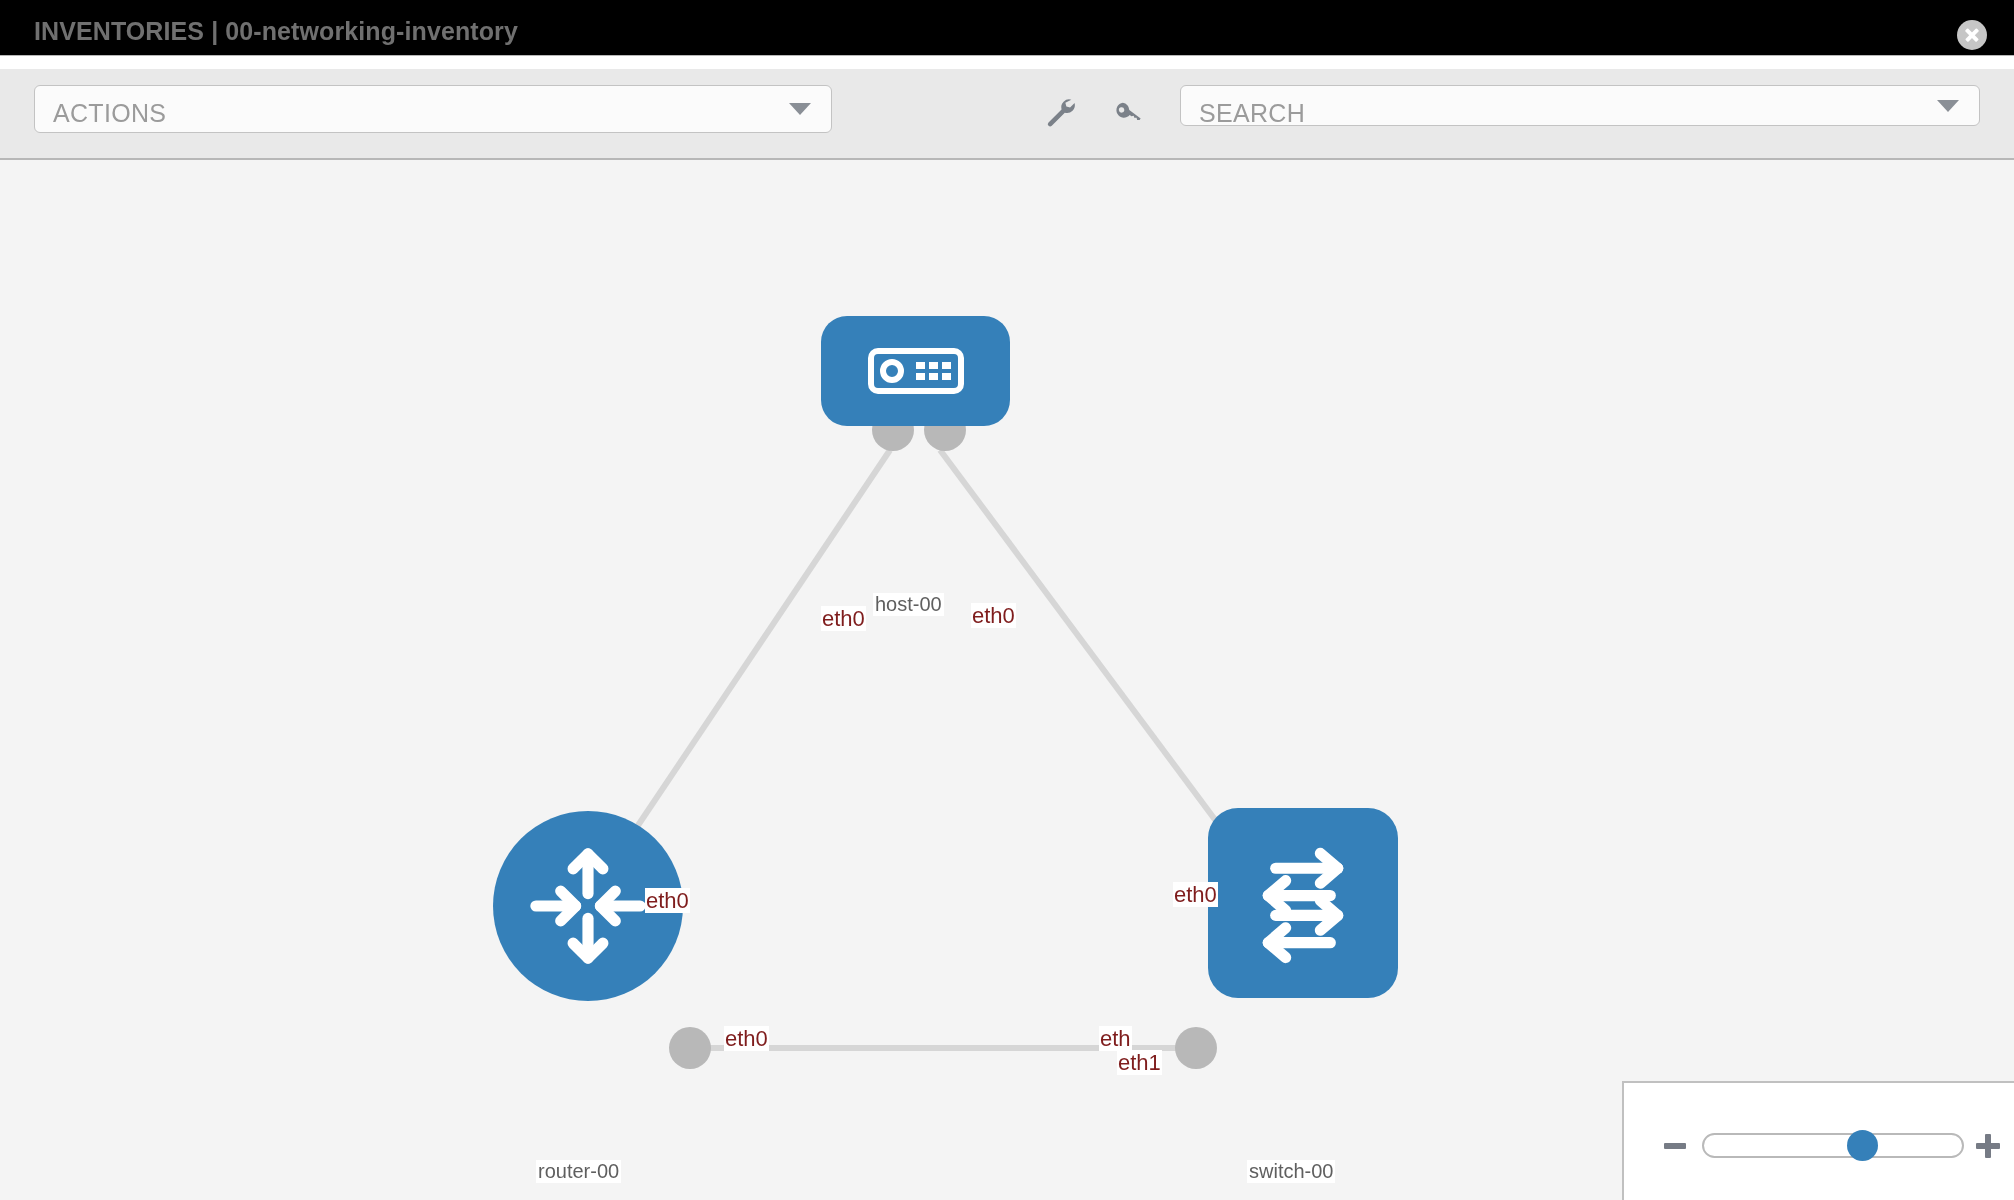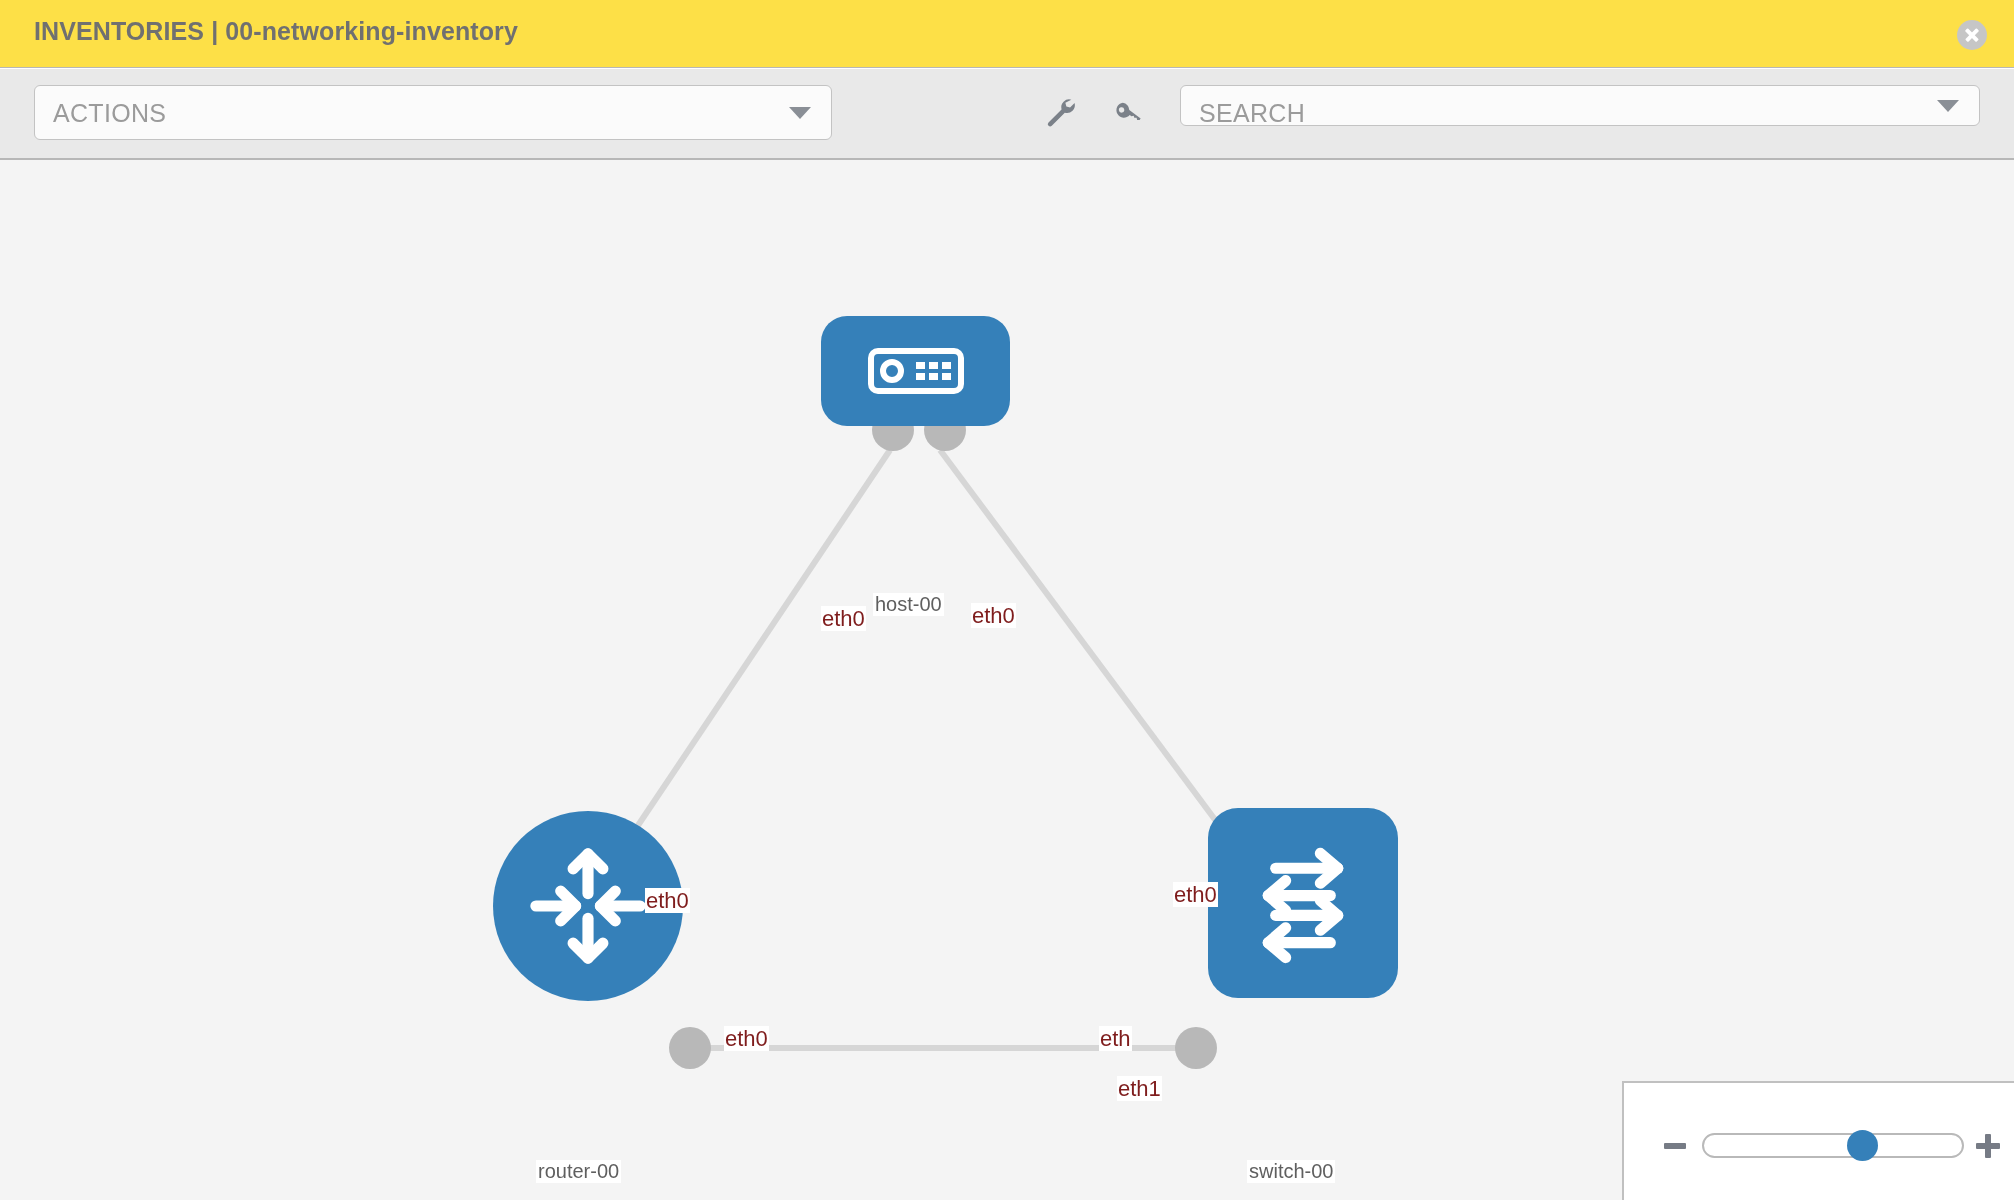--- a/index.html
+++ b/index.html
@@ -13,22 +13,22 @@
     overflow: hidden;
     font-family: "Liberation Sans", sans-serif;
     -webkit-font-smoothing: antialiased;
   }
 
   
   #header-bar {
     position: absolute;
     left: 0; top: 0;
     width: 2014px;
-    height: 68px;
-    background: #fde047;
+    height: 56px;
+    background: #000000;
     border-bottom: 1px solid #b7b7b7;
     box-sizing: border-box;
   }
   #page-title {
     position: absolute;
     left: 34px;
     top: 17px;
     font-size: 25px;
     font-weight: bold;
     color: #707070;
@@ -65,21 +65,21 @@
     height: 91px;
     background: #e9e9e9;
     border-bottom: 2px solid #b7b7b7;
     box-sizing: border-box;
   }
   #actions-select {
     position: absolute;
     left: 34px;
     top: 16px;
     width: 798px;
-    height: 55px;
+    height: 48px;
     background: #fbfbfb;
     border: 1px solid #c3c3c3;
     border-radius: 6px;
     box-sizing: border-box;
     cursor: pointer;
   }
   #actions-select .sel-label {
     position: absolute;
     left: 18px;
     top: 13px;
@@ -189,21 +189,21 @@
     white-space: nowrap;
     padding: 0 1px;
     line-height: 1.15;
   }
   #edgelabel-host-router  { left: 821px;  top: 446px; }
   #edgelabel-host-switch  { left: 971px;  top: 443px; }
   #edgelabel-router-host  { left: 645px;  top: 728px; }
   #edgelabel-switch-host  { left: 1173px; top: 722px; }
   #edgelabel-router-switch{ left: 724px;  top: 866px; }
   #edgelabel-switch-a     { left: 1099px; top: 866px; }
-  #edgelabel-switch-b     { left: 1117px; top: 916px; }
+  #edgelabel-switch-b     { left: 1117px; top: 890px; }
 
   
   #zoom-control {
     position: absolute;
     left: 1622px;
     top: 1081px;
     width: 392px;
     height: 119px;
     background: #ffffff;
     border: 2px solid #c0c0c0;

